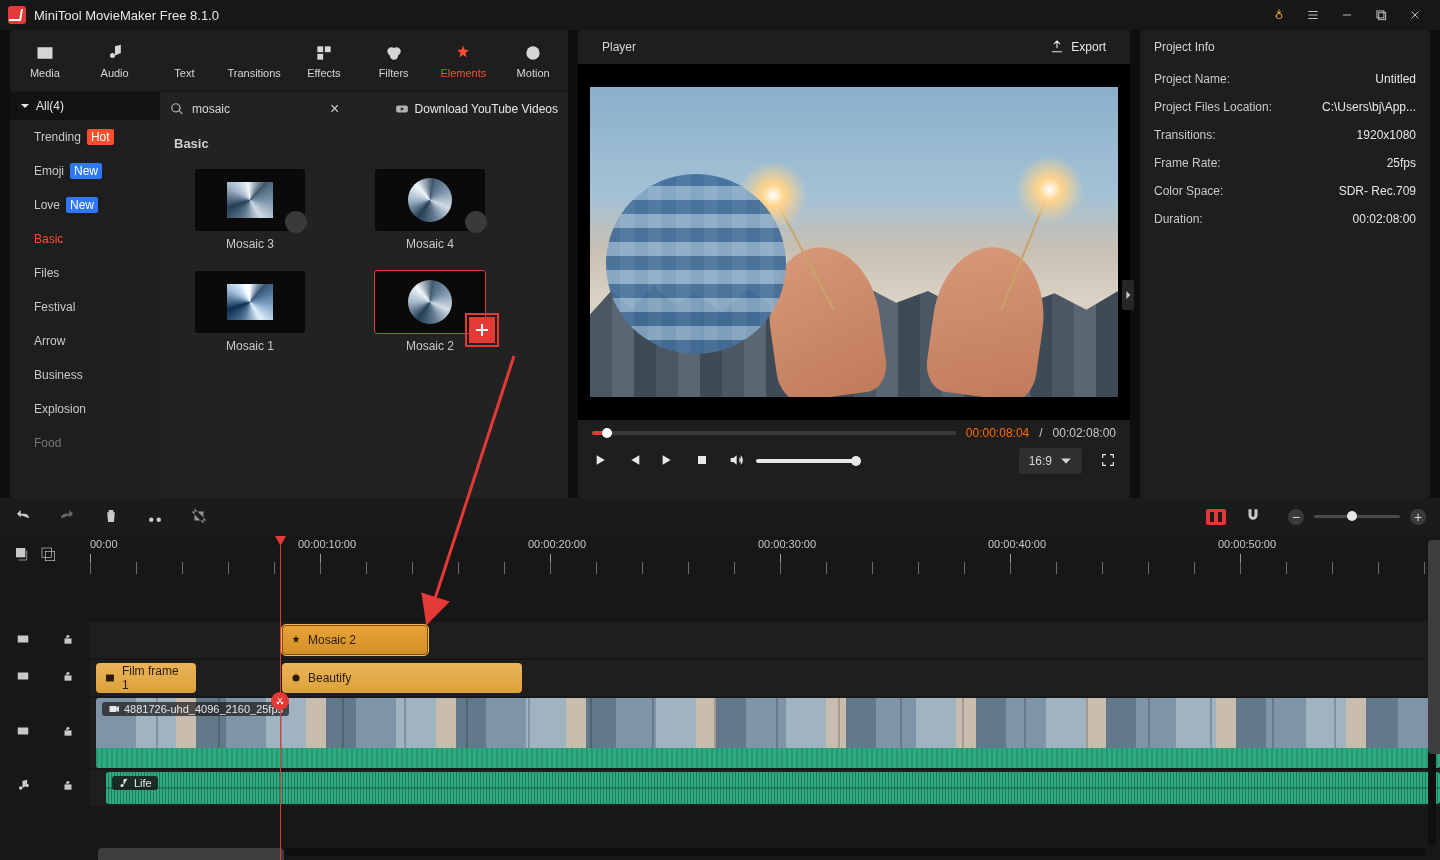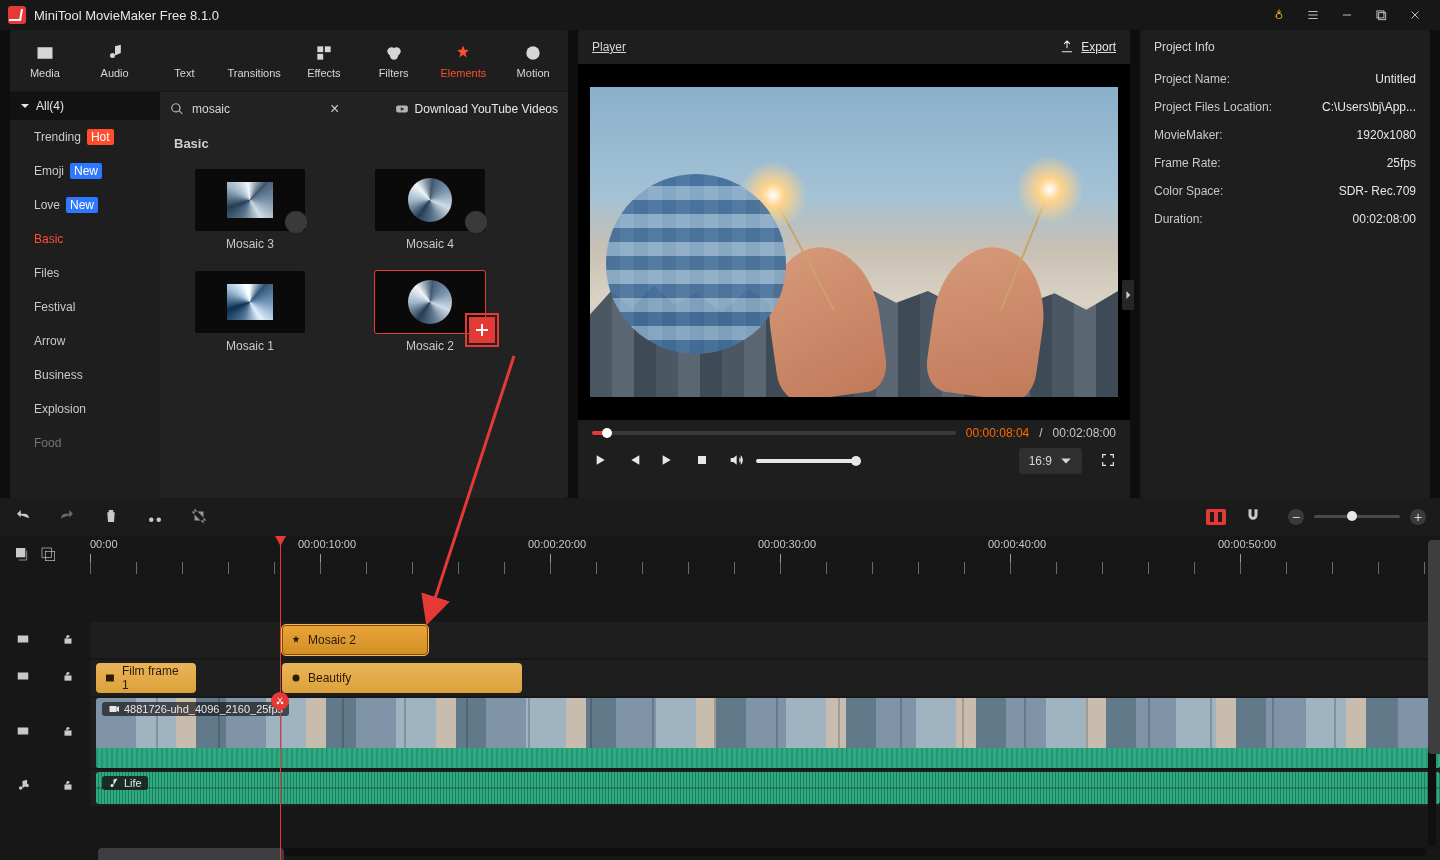--- a/index.html
+++ b/index.html
@@ -75,21 +75,21 @@
   .dl-badge{position:absolute;right:-2px;bottom:-2px;width:22px;height:22px;border-radius:50%;background:#3a3a3c;display:flex;align-items:center;justify-content:center;}
   .dl-badge svg{width:12px;height:12px;fill:#e7e7e7;}
   .add-badge{position:absolute;right:-10px;bottom:-10px;width:26px;height:26px;background:var(--red);display:flex;align-items:center;justify-content:center;outline:2px solid var(--red);outline-offset:2px;}
   .add-badge::before,.add-badge::after{content:"";position:absolute;background:#fff;}
   .add-badge::before{width:12px;height:2px;}
   .add-badge::after{width:2px;height:12px;}
   .thumb-label{color:#c9c9c9;font-size:12px;}
 
   
   .player{flex:1;display:flex;flex-direction:column;}
-  .player-head{height:34px;display:flex;align-items:center;justify-content:space-between;padding:0 14px;background:var(--bg2);text-decoration:underline;}
+  .player-head{height:34px;display:flex;align-items:center;justify-content:space-between;padding:0 24px;background:var(--bg2);}
   .export-btn{display:flex;align-items:center;gap:6px;color:#e7e7e7;}
   .export-btn svg{width:16px;height:16px;fill:none;stroke:currentColor;stroke-width:1.6;}
   .player-body{flex:1;background:#000;display:flex;align-items:center;justify-content:center;padding:10px;}
   .video-canvas{width:528px;height:310px;position:relative;background:
     linear-gradient(180deg,#8ab0ca 0%,#a4c2d6 35%,#c8c0b3 52%,#dcd3c7 70%,#5f7a8d 100%);
     overflow:hidden;}
   .skyline{position:absolute;left:0;right:0;bottom:0;height:38%;background:
     repeating-linear-gradient(90deg,#4b5864 0 22px,#5a6773 22px 44px,#3e4a56 44px 66px);
     clip-path:polygon(0 30%,4% 10%,8% 25%,12% 5%,16% 22%,20% 12%,25% 28%,30% 8%,35% 24%,40% 14%,46% 26%,52% 6%,58% 20%,64% 10%,70% 24%,76% 8%,82% 22%,88% 12%,94% 26%,100% 10%,100% 100%,0 100%);}
   .hands{position:absolute;bottom:0;left:20%;right:10%;height:48%;}
@@ -473,21 +473,21 @@
     <div class="info-body">
       <div class="info-row">
           <span class="k">Project Name:</span>
           <span class="v">Untitled</span>
         </div>
       <div class="info-row">
           <span class="k">Project Files Location:</span>
           <span class="v">C:\Users\bj\App...</span>
         </div>
       <div class="info-row">
-          <span class="k">MovieMaker:</span>
+          <span class="k">Transitions:</span>
           <span class="v">1920x1080</span>
         </div>
       <div class="info-row">
           <span class="k">Frame Rate:</span>
           <span class="v">25fps</span>
         </div>
       <div class="info-row">
           <span class="k">Color Space:</span>
           <span class="v">SDR- Rec.709</span>
         </div>
@@ -635,21 +635,21 @@
               <svg viewBox="0 0 24 24" width="11" height="11" fill="#e7e7e7">
                 <rect x="3" y="6" width="14" height="12"></rect>
                 <path d="M17 9l5-3v12l-5-3z"></path>
               </svg>
               <span>4881726-uhd_4096_2160_25fps</span>
             </div>
         </div>
       </div>
 
       <div class="track audio">
-        <div class="clip audio" style="left:6px;right:0;">
+        <div class="clip audio" style="left:16px;right:0;">
           <div class="wave"></div>
           <div class="label">
               <svg viewBox="0 0 24 24" width="11" height="11" fill="#e7e7e7">
                 <circle cx="8" cy="17" r="3"></circle>
                 <path d="M11 17V5l8-2"></path>
               </svg>
               <span>Life</span>
             </div>
         </div>
       </div>

